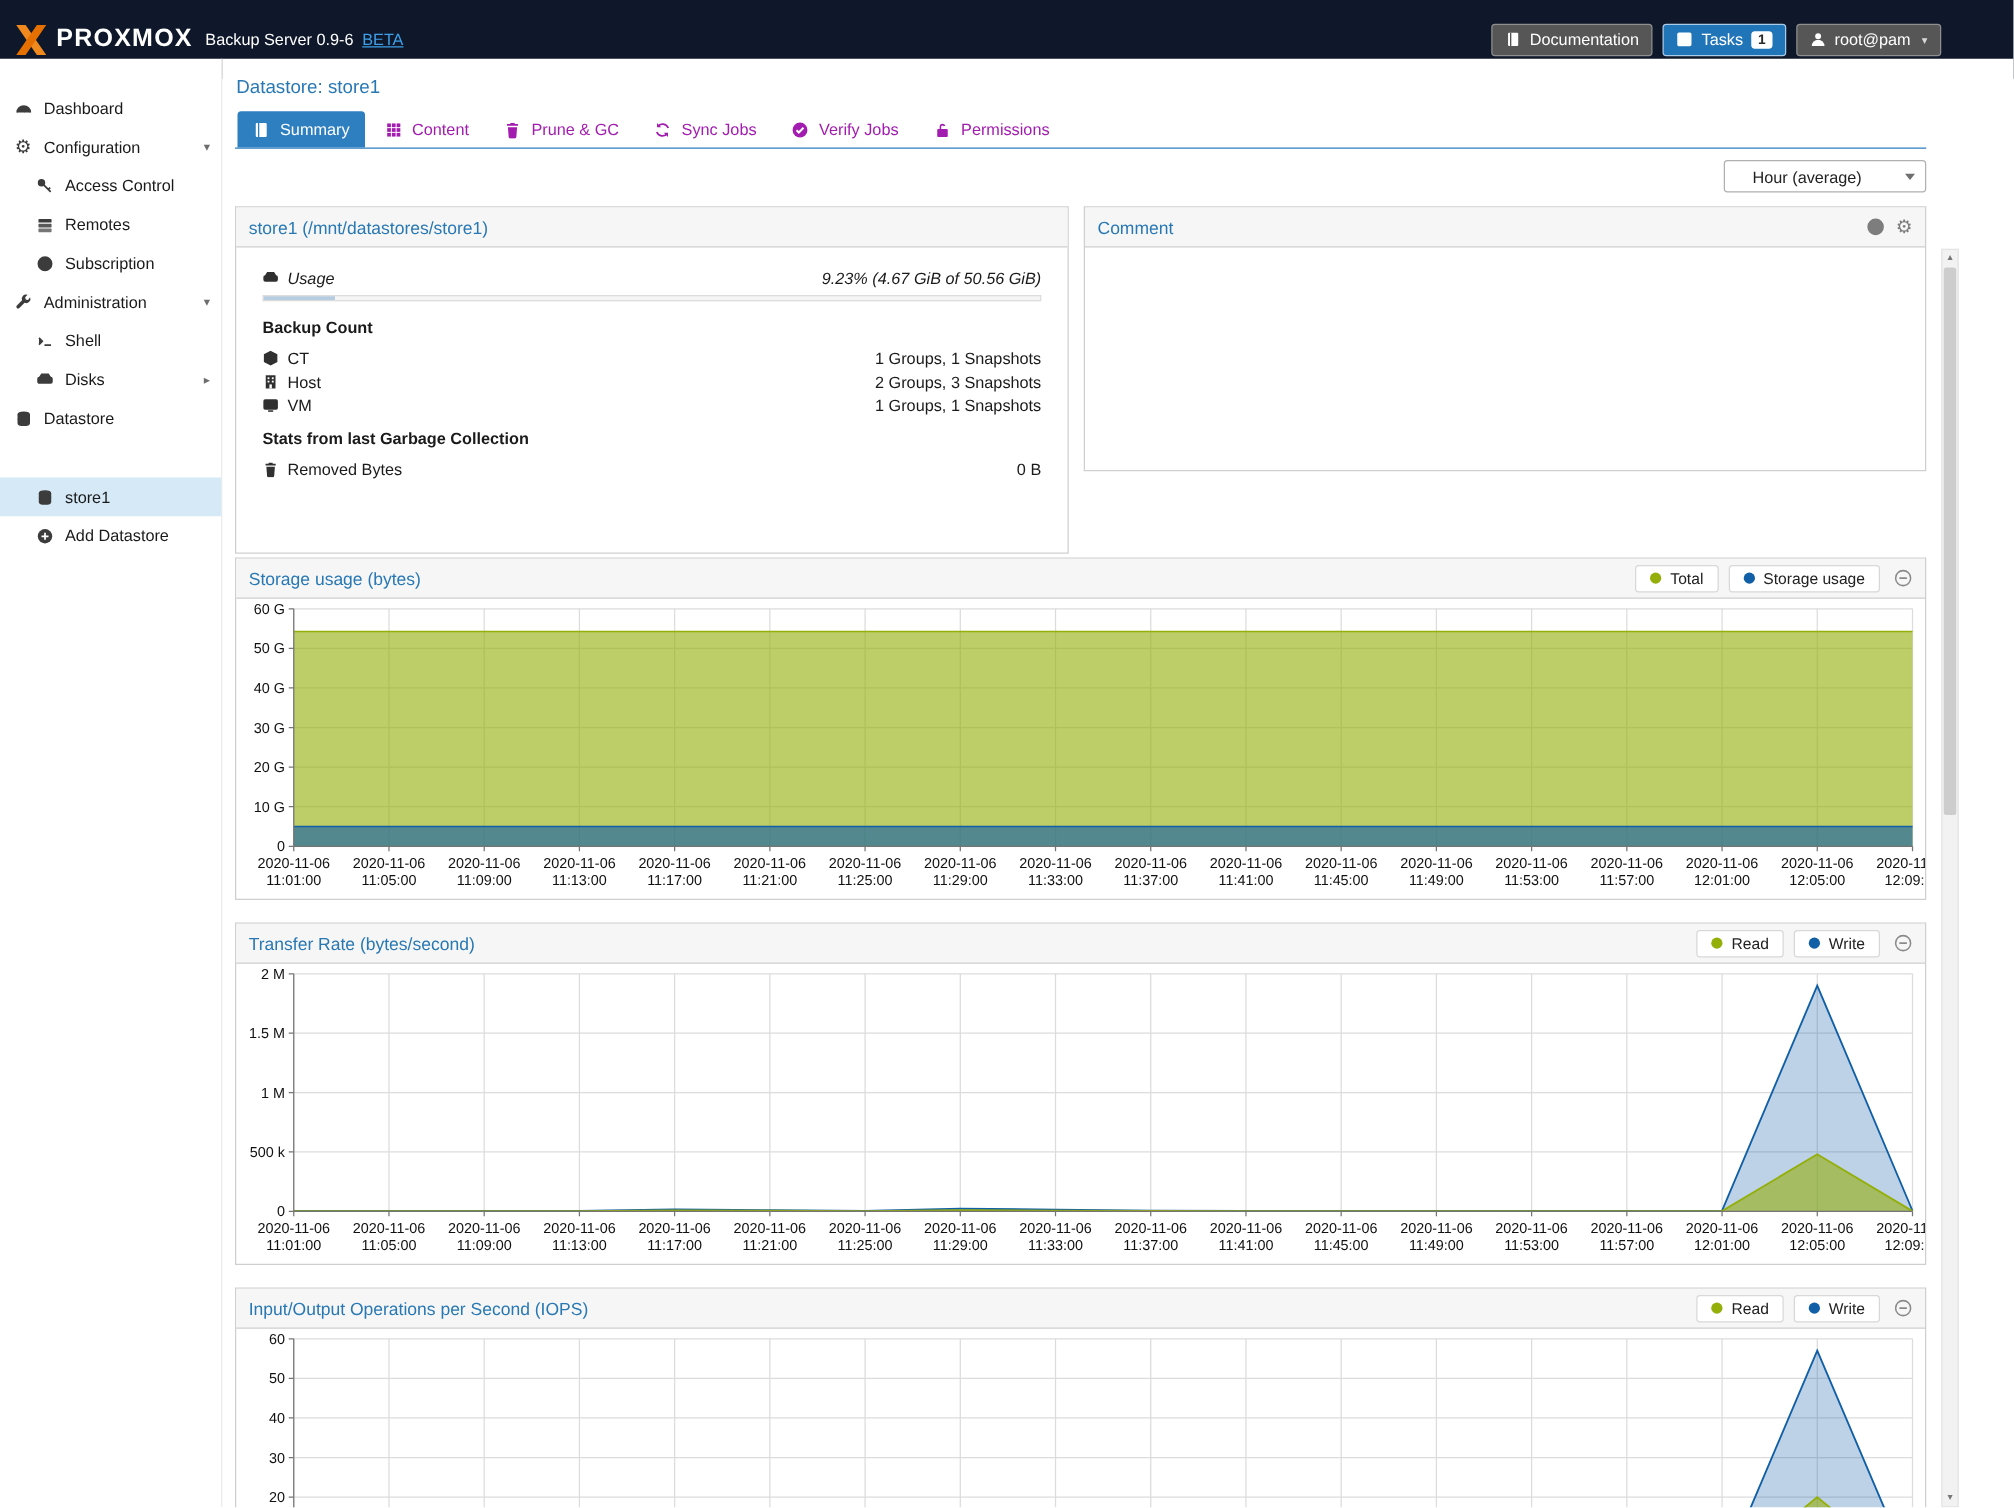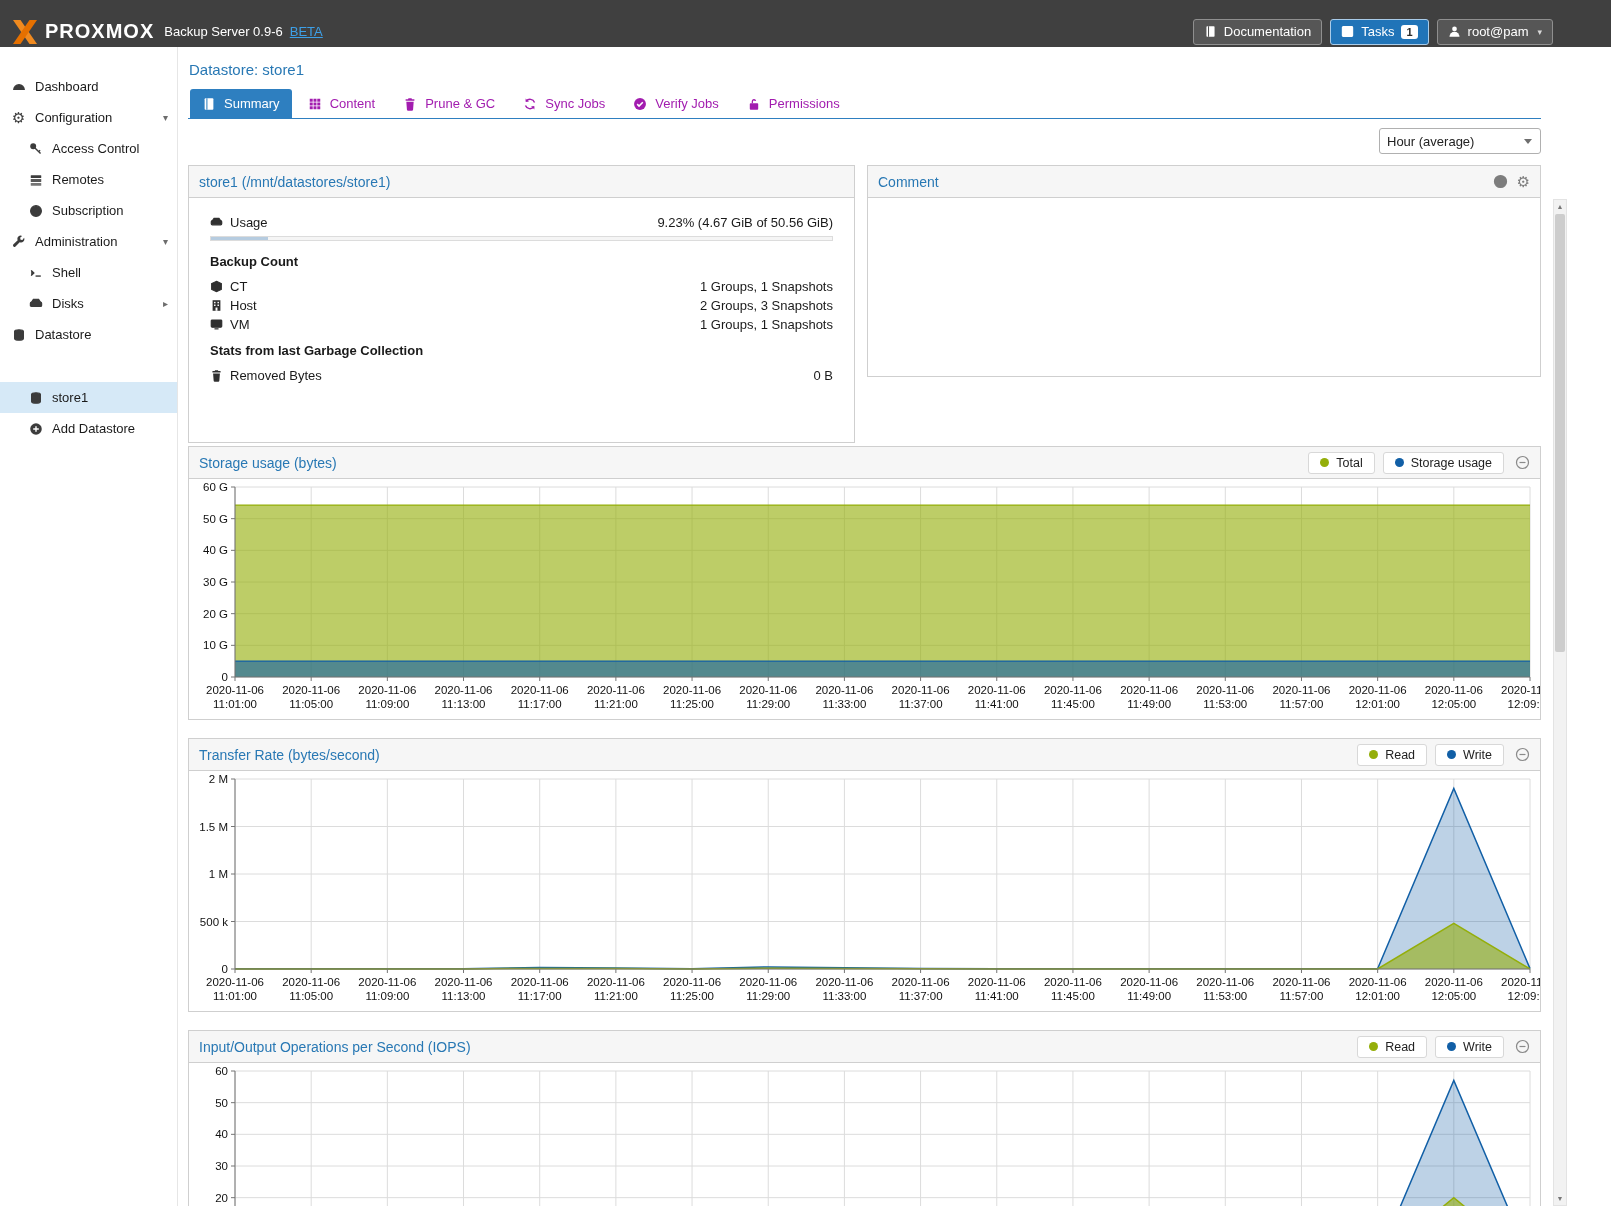--- a/index.html
+++ b/index.html
@@ -1,21 +1,21 @@
 <!DOCTYPE html>
 <html><head>
 <meta charset="utf-8">
 <style>
   * { box-sizing: border-box; margin: 0; padding: 0; }
   html, body { width: 1611px; height: 1206px; overflow: hidden; }
   body { font-family: "Liberation Sans", sans-serif; font-size: 13px; color: #1a1a1a; background: #fff; }
   .app { position: relative; width: 1611px; height: 1206px; overflow: hidden; background: #fff; }
 
   
-  .header { position: absolute; top: 0; left: 0; right: 0; height: 63px; background: #404040; display: flex; align-items: center; padding: 0 58px 0 12px; }
+  .header { position: absolute; top: 0; left: 0; right: 0; height: 63px; background: #0f172a; display: flex; align-items: center; padding: 0 58px 0 12px; }
   .brand { display: flex; align-items: center; gap: 7px; }
   .brand-word { color: #fff; font-weight: bold; font-size: 20px; letter-spacing: 1px; }
   .product { color: #fff; font-size: 13px; margin-left: 10px; }
   .beta { color: #3da0e8; text-decoration: underline; margin-left: 7px; cursor: pointer; }
   .header-right { margin-left: auto; display: flex; gap: 8px; align-items: center; }
   .hbtn { height: 26px; display: inline-flex; align-items: center; gap: 7px; padding: 0 10px; font-size: 13px; color: #fff; border-radius: 3px; border: 1px solid #8f8f8f; background: #565656; cursor: pointer; white-space: nowrap; }
   .hbtn svg { width: 13px; height: 13px; fill: currentColor; }
   .hbtn.tasks { background: #2074b8; border-color: #a9cbe8; }
   .badge { background: #fff; color: #2a2a2a; font-size: 11px; font-weight: bold; border-radius: 3px; padding: 1px 5px; }
   .hcaret { font-size: 9px; color: #d8d8d8; margin-left: 2px; }
@@ -34,37 +34,37 @@
   .main { position: absolute; top: 47px; left: 178px; right: 0; bottom: 0; background: #fff; }
   .content { padding: 8px 70px 0 10px; }
   .page-title { color: #2878b4; font-size: 15px; padding: 6px 0 11px 1px; }
 
   .tabbar { display: flex; align-items: flex-end; gap: 4px; border-bottom: 1px solid #2e7fc0; padding-left: 2px; }
   .tab { display: flex; align-items: center; gap: 8px; padding: 7px 12px; font-size: 13px; color: #a21caf; border-radius: 3px 3px 0 0; cursor: pointer; white-space: nowrap; }
   .tab svg { width: 14px; height: 14px; fill: currentColor; }
   .tab.active { background: #2e7fc0; color: #fff; }
 
   .toolbar { display: flex; justify-content: flex-end; padding: 9px 0; }
-  .combo { width: 162px; height: 26px; border: 1px solid #b0b0b0; border-radius: 3px; display: flex; align-items: center; padding-left: 7px; background: #fff; cursor: pointer; color: #222; }
+  .combo { width: 162px; height: 26px; border: 1px solid #b0b0b0; border-radius: 3px; display: flex; align-items: center; padding-left: 22px; background: #fff; cursor: pointer; color: #222; }
   .combo-caret { margin-left: auto; width: 24px; height: 100%; display: flex; align-items: center; justify-content: center; }
   .combo-caret i { width: 0; height: 0; border-left: 4px solid transparent; border-right: 4px solid transparent; border-top: 5px solid #6e6e6e; }
 
   .panels-row { display: flex; gap: 12px; margin-top: 2px; margin-bottom: 3px; }
   .panel { border: 1px solid #cfcfcf; background: #fff; }
   .panel-header { height: 32px; background: #f6f6f6; border-bottom: 1px solid #cfcfcf; display: flex; align-items: center; padding: 0 10px; }
   .panel-title { color: #2878b4; font-size: 14px; white-space: nowrap; }
   .panel-tools { margin-left: auto; display: flex; gap: 9px; align-items: center; color: #7d7d7d; }
   .panel-tools svg { width: 15px; height: 15px; fill: currentColor; cursor: pointer; }
   .tool-gear { font-size: 15px; line-height: 15px; cursor: pointer; }
 
   .summary-panel { width: 667px; height: 278px; }
   .comment-panel { flex: 1; height: 212px; }
   .summary-body { padding: 13px 21px; }
   .kv-row { display: flex; align-items: center; height: 19px; }
-  .kv-row.tall { height: 22px; }
+  .kv-row.tall { height: 22px; font-style: italic; }
   .ico { width: 20px; display: flex; color: #303030; flex: 0 0 auto; }
   .ico svg { width: 13px; height: 13px; fill: currentColor; }
   .kv-value { margin-left: auto; }
   .progress { height: 5px; background: #f5f5f5; border: 1px solid #dcdcdc; margin: 3px 0 13px 0; }
   .progress-fill { height: 100%; background: #b6cce0; }
   .section-heading { font-weight: bold; margin: 9px 0 8px 0; }
 
   .chart-panel { margin-bottom: 18px; }
   .legend { margin-left: auto; display: flex; gap: 8px; align-items: center; }
   .legend-pill { display: flex; align-items: center; gap: 7px; background: #fff; border: 1px solid #d8d8d8; border-radius: 3px; padding: 3px 11px; font-size: 12.5px; cursor: pointer; color: #222; }

